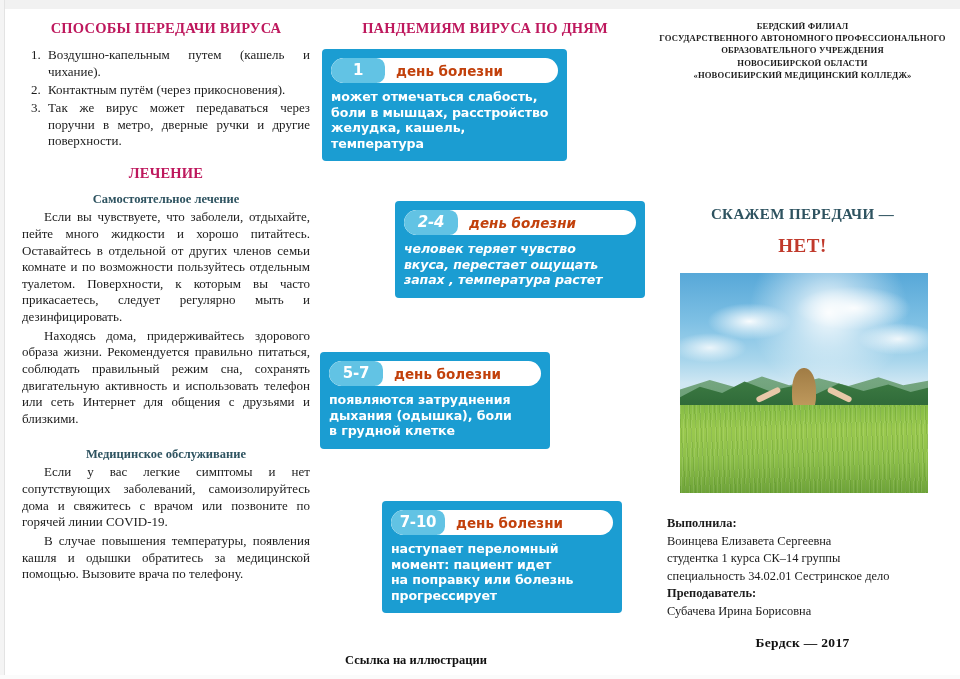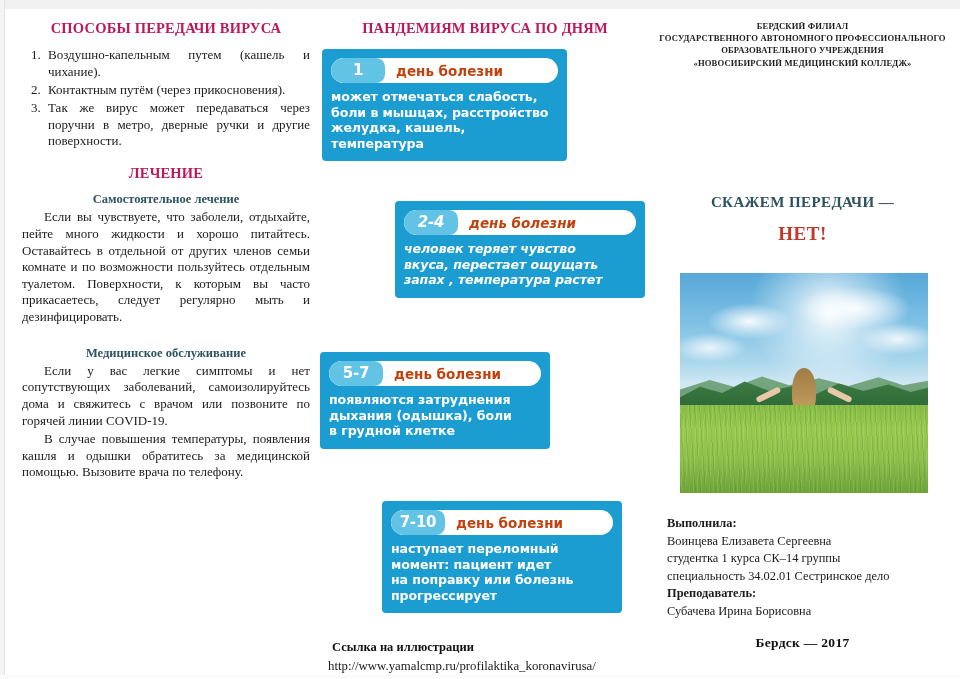--- a/index.html
+++ b/index.html
@@ -169,21 +169,21 @@
     position: absolute;
     left: 8px;
     top: 616px;
     width: 320px;
   }
   .link-block .link-title {
     font-family: "Liberation Serif", serif;
     font-size: 12.5px;
     font-weight: bold;
     color: #111111;
-    margin: 4px;
+    margin: 17px;
   }
   .link-block .link-url {
     font-family: "Liberation Serif", serif;
     font-size: 12.8px;
     color: #1b1b1b;
     margin: 0 0 0 0;
   }
 
   
   .org-header {
@@ -360,20 +360,21 @@
     </ol>
 
     <div class="gap-md"></div>
 
     <h2 class="section-title">ЛЕЧЕНИЕ</h2>
 
     <h3 class="sub-title">Самостоятельное лечение</h3>
 
     <p class="body-text">Если вы чувствуете, что заболели, отдыхайте, пейте много жидкости и хорошо питайтесь. Оставайтесь в отдельной от других членов семьи комнате и по возможности пользуйтесь отдельным туалетом. Поверхности, к которым вы часто прикасаетесь, следует регулярно мыть и дезинфицировать.</p>
 
+    <p class="body-text">Находясь дома, придерживайтесь здорового образа жизни. Рекомендуется правильно питаться, соблюдать правильный режим сна, сохранять двигательную активность и использовать телефон или сеть Интернет для общения с друзьями и близкими.</p>
 
     <div class="gap-md"></div>
 
     <h3 class="sub-title">Медицинское обслуживание</h3>
 
     <p class="body-text">Если у вас легкие симптомы и нет сопутствующих заболеваний, самоизолируйтесь дома и свяжитесь с врачом или позвоните по  горячей линии COVID-19.</p>
 
     <p class="body-text">В случае повышения температуры, появления кашля и одышки обратитесь за медицинской помощью. Вызовите врача по телефону.</p>
   </div>
 
@@ -430,20 +431,21 @@
       <p class="link-url">http://www.yamalcmp.ru/profilaktika_koronavirusa/</p>
     </div>
   </div>
 
   <div class="col-right">
 
     <div class="org-header">
       <div>БЕРДСКИЙ ФИЛИАЛ</div>
       <div>ГОСУДАРСТВЕННОГО  АВТОНОМНОГО  ПРОФЕССИОНАЛЬНОГО</div>
       <div>ОБРАЗОВАТЕЛЬНОГО УЧРЕЖДЕНИЯ</div>
+      <div>НОВОСИБИРСКОЙ ОБЛАСТИ</div>
       <div>«НОВОСИБИРСКИЙ МЕДИЦИНСКИЙ КОЛЛЕДЖ»</div>
     </div>
 
     <div class="slogan">
       <div class="line1">СКАЖЕМ  ПЕРЕДАЧИ —</div>
       <div class="line2">НЕТ!</div>
     </div>
 
     <div class="photo-frame">
       <div class="photo">

